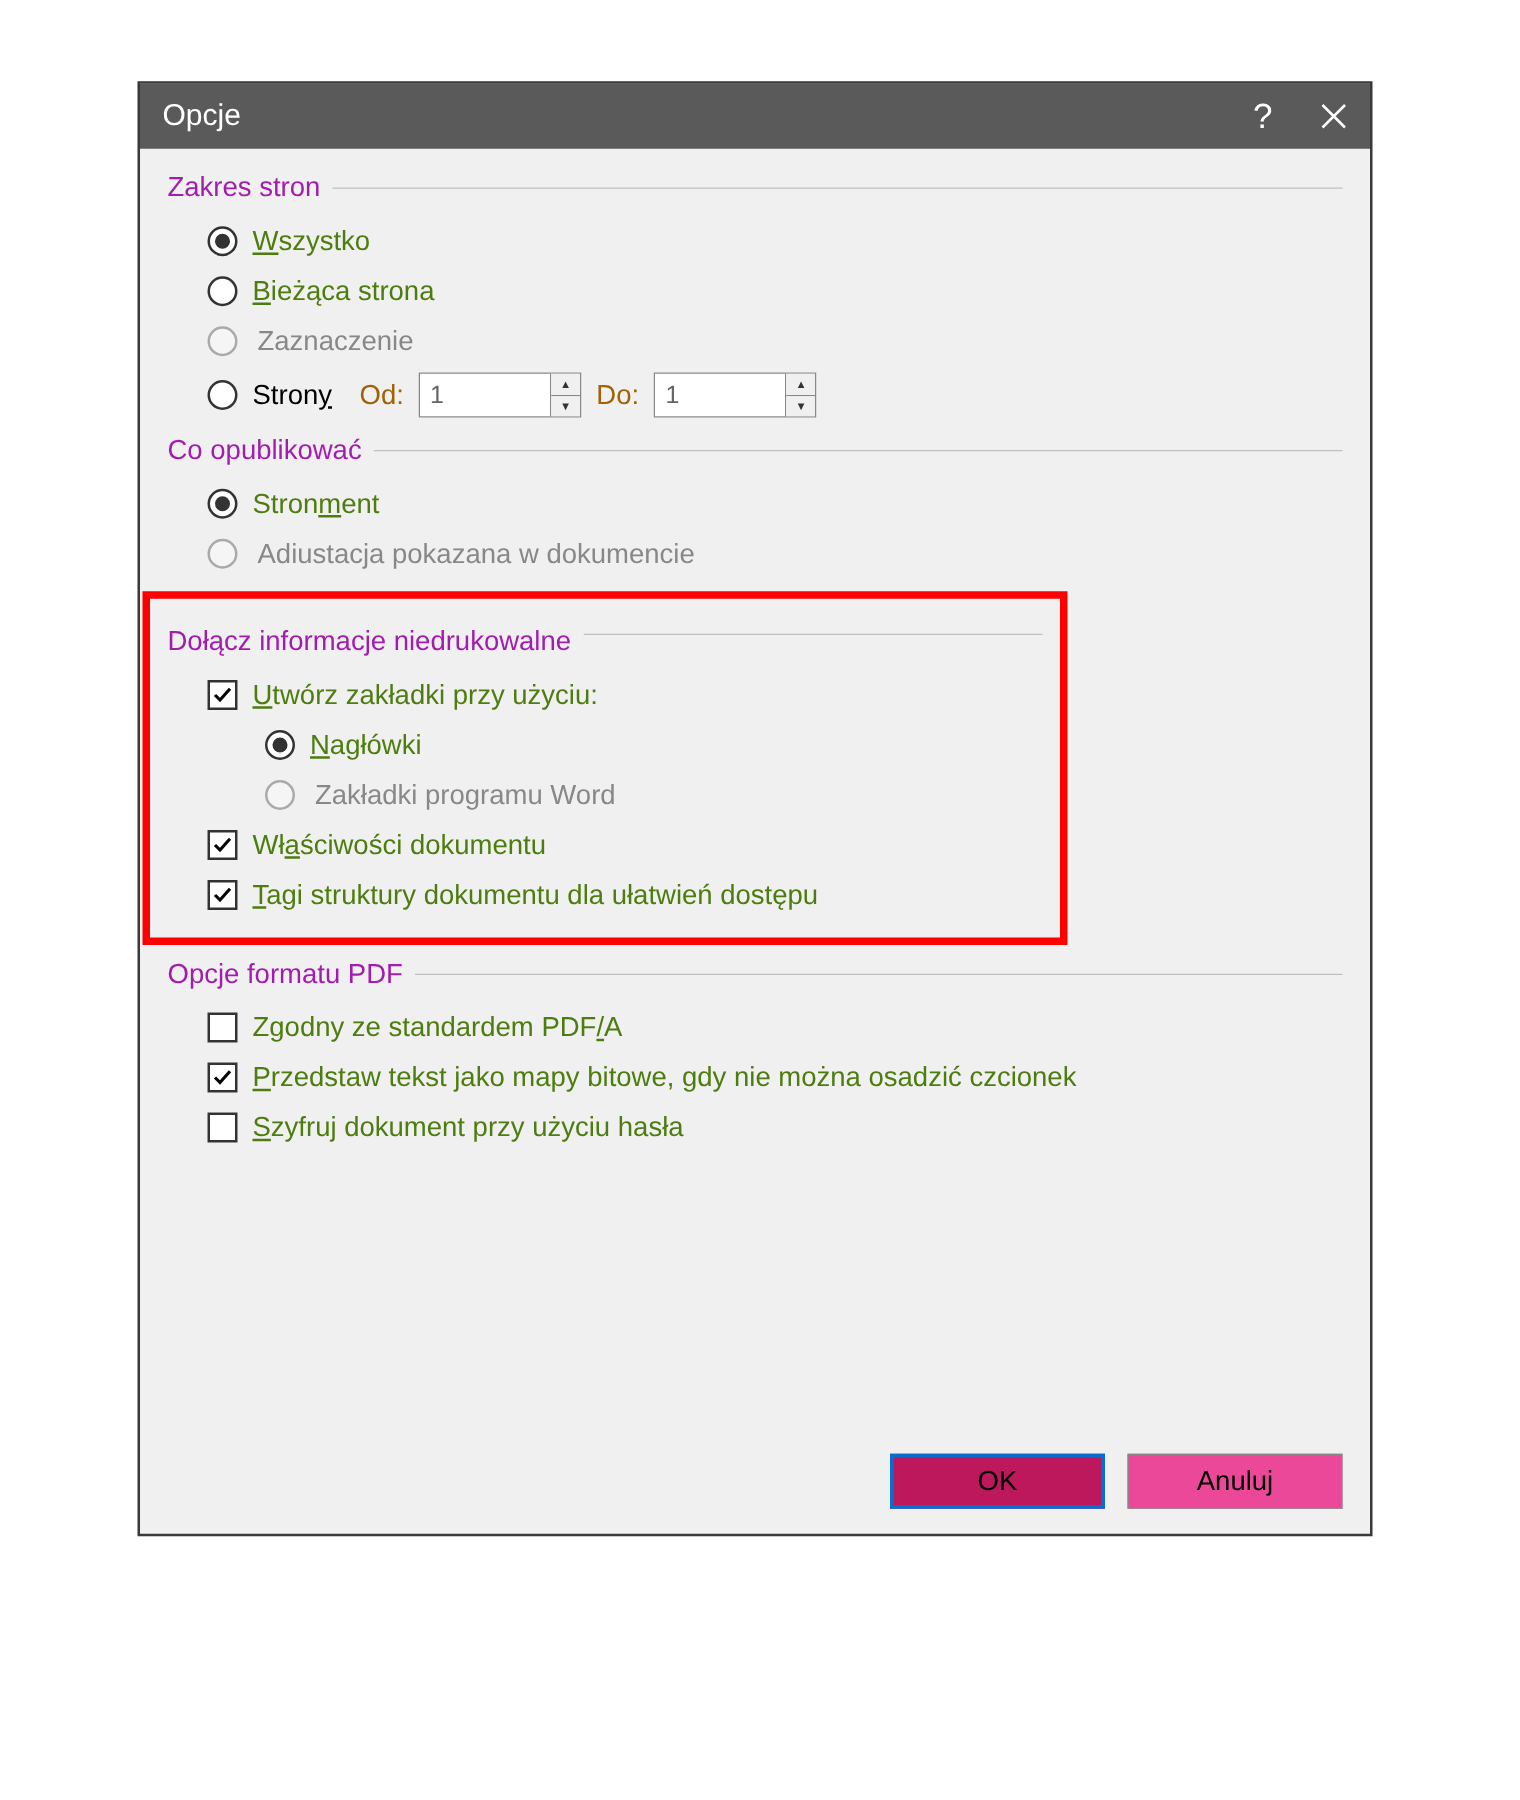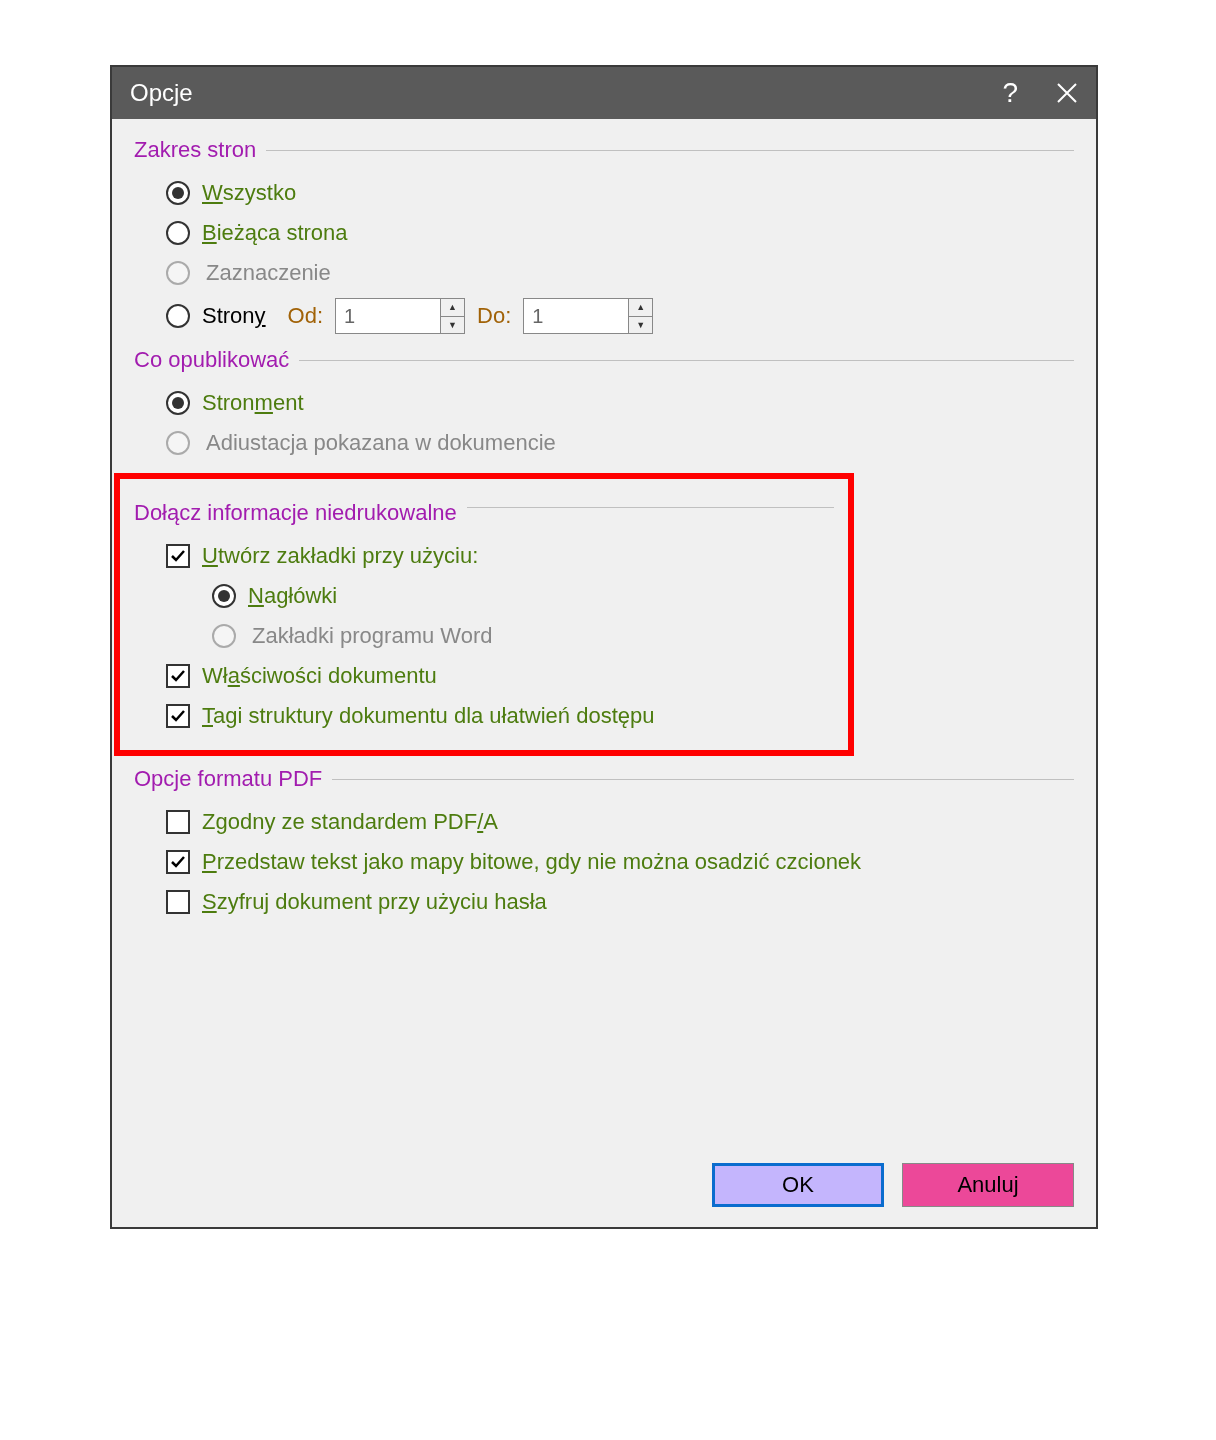--- a/index.html
+++ b/index.html
@@ -183,21 +183,21 @@
       font-size: 22px;
       display: flex;
       align-items: center;
       justify-content: center;
       background: #ec4899;
       border: 1px solid #888;
       cursor: pointer;
     }
     .btn.primary {
       border: 3px solid #0a6cce;
-      background: #c4b5fd;
+      background: #be185d;
     }
   </style>
 </head>
 <body>
 
 <div class="dialog">
   <div class="titlebar">
     <span class="title">Opcje</span>
     <div class="titlebar-right">
       <span class="titlebar-icon">?</span>

